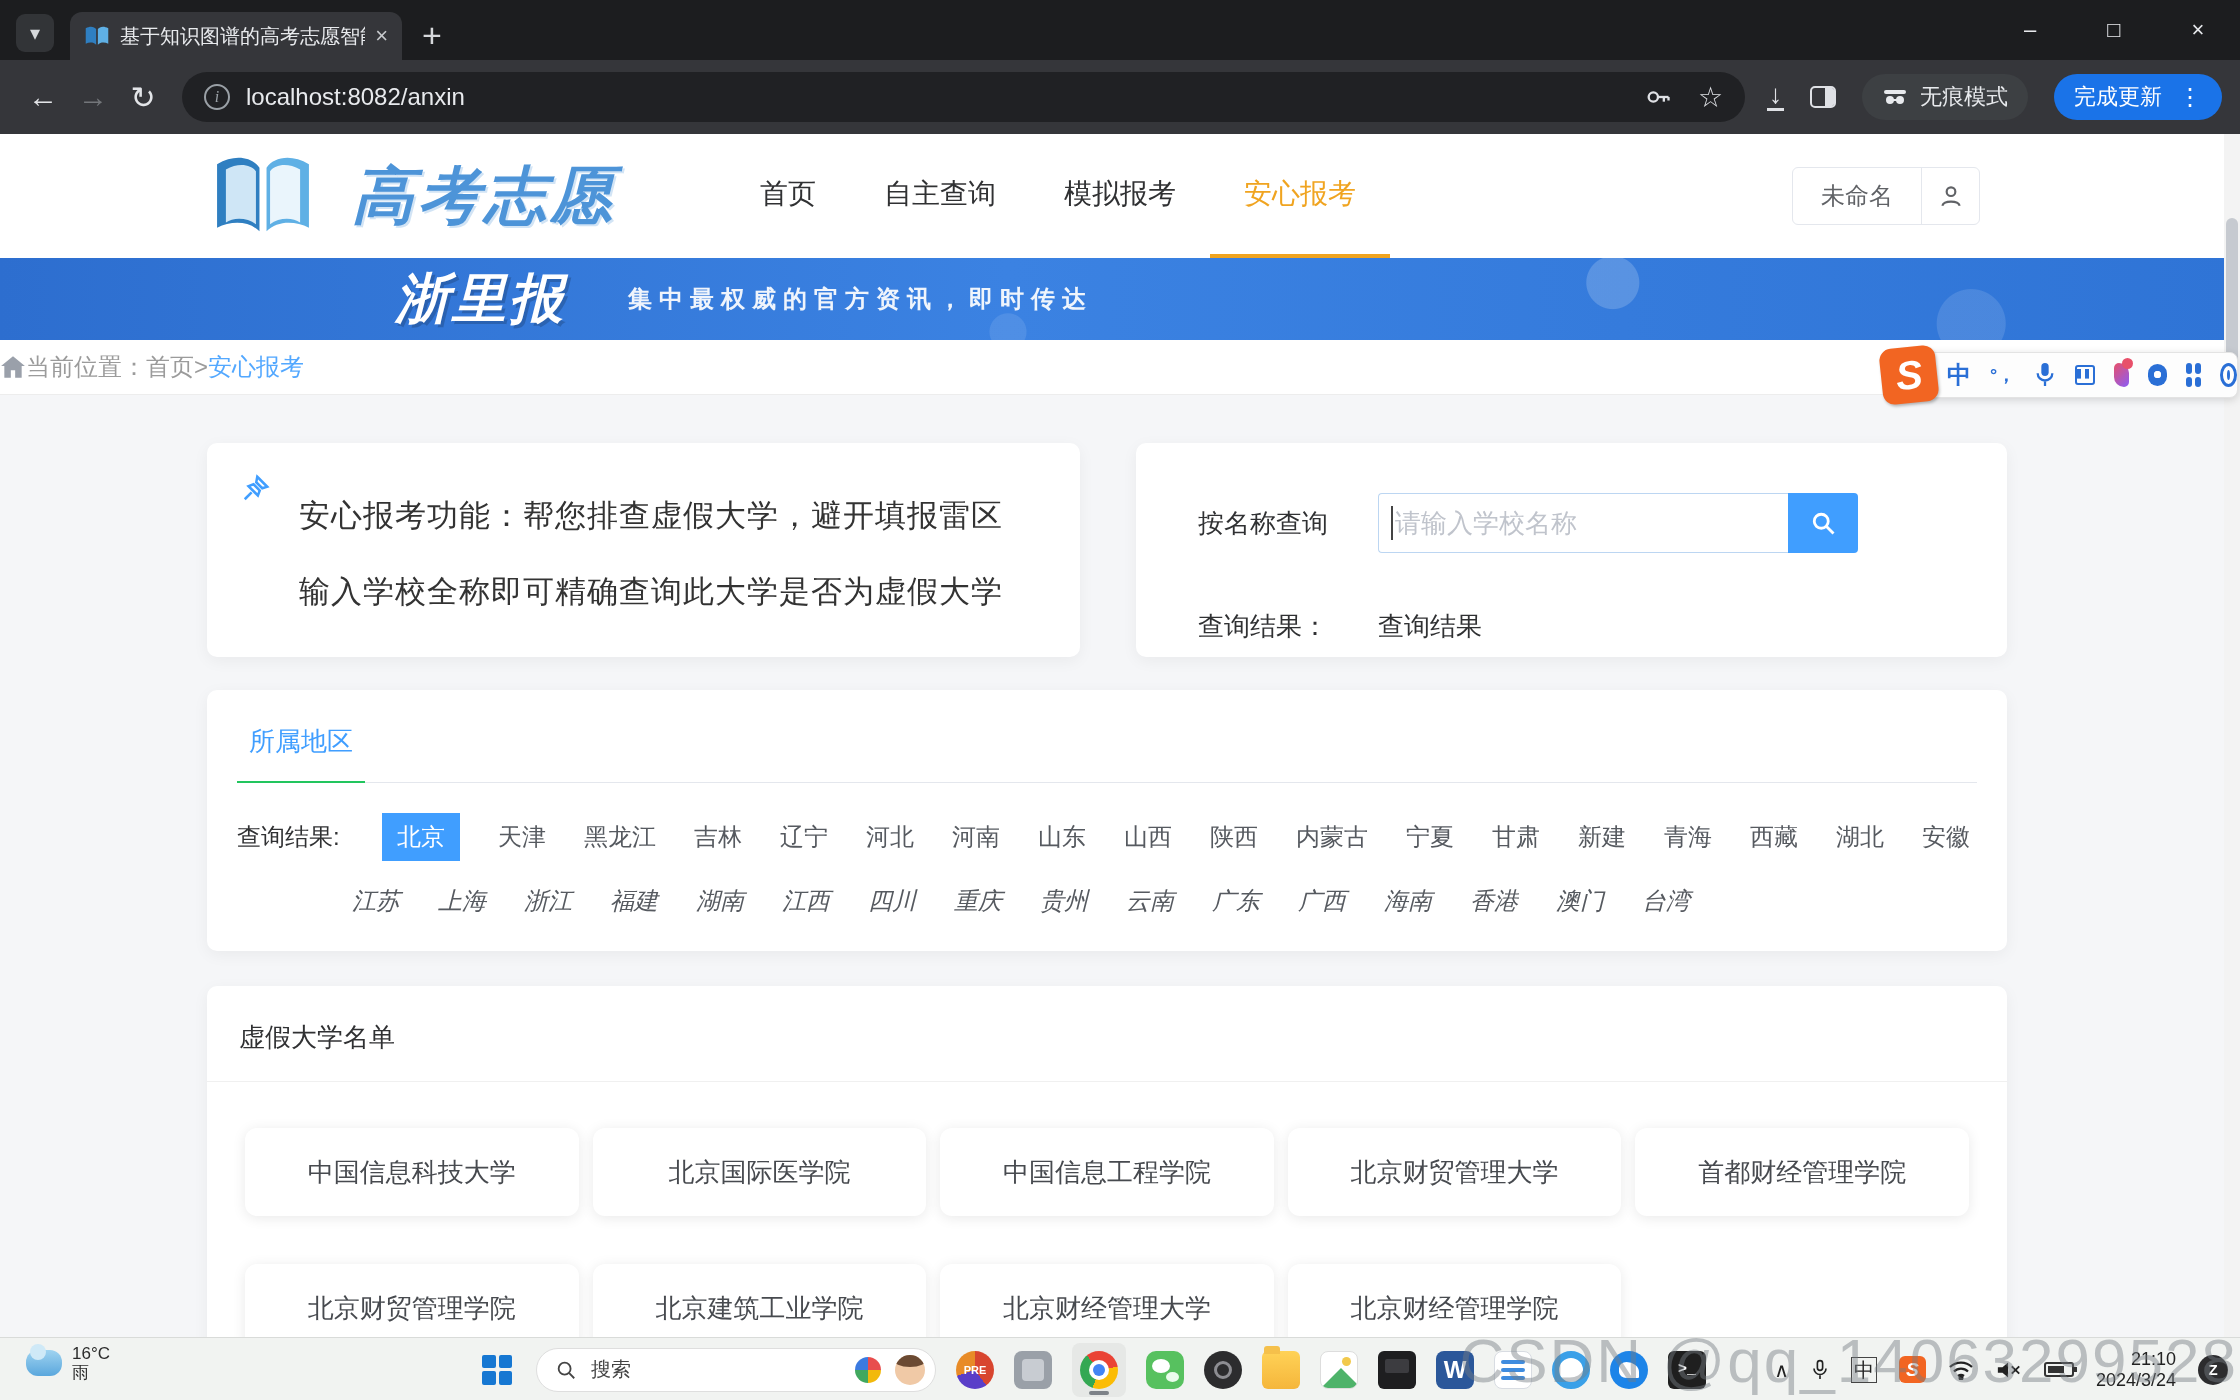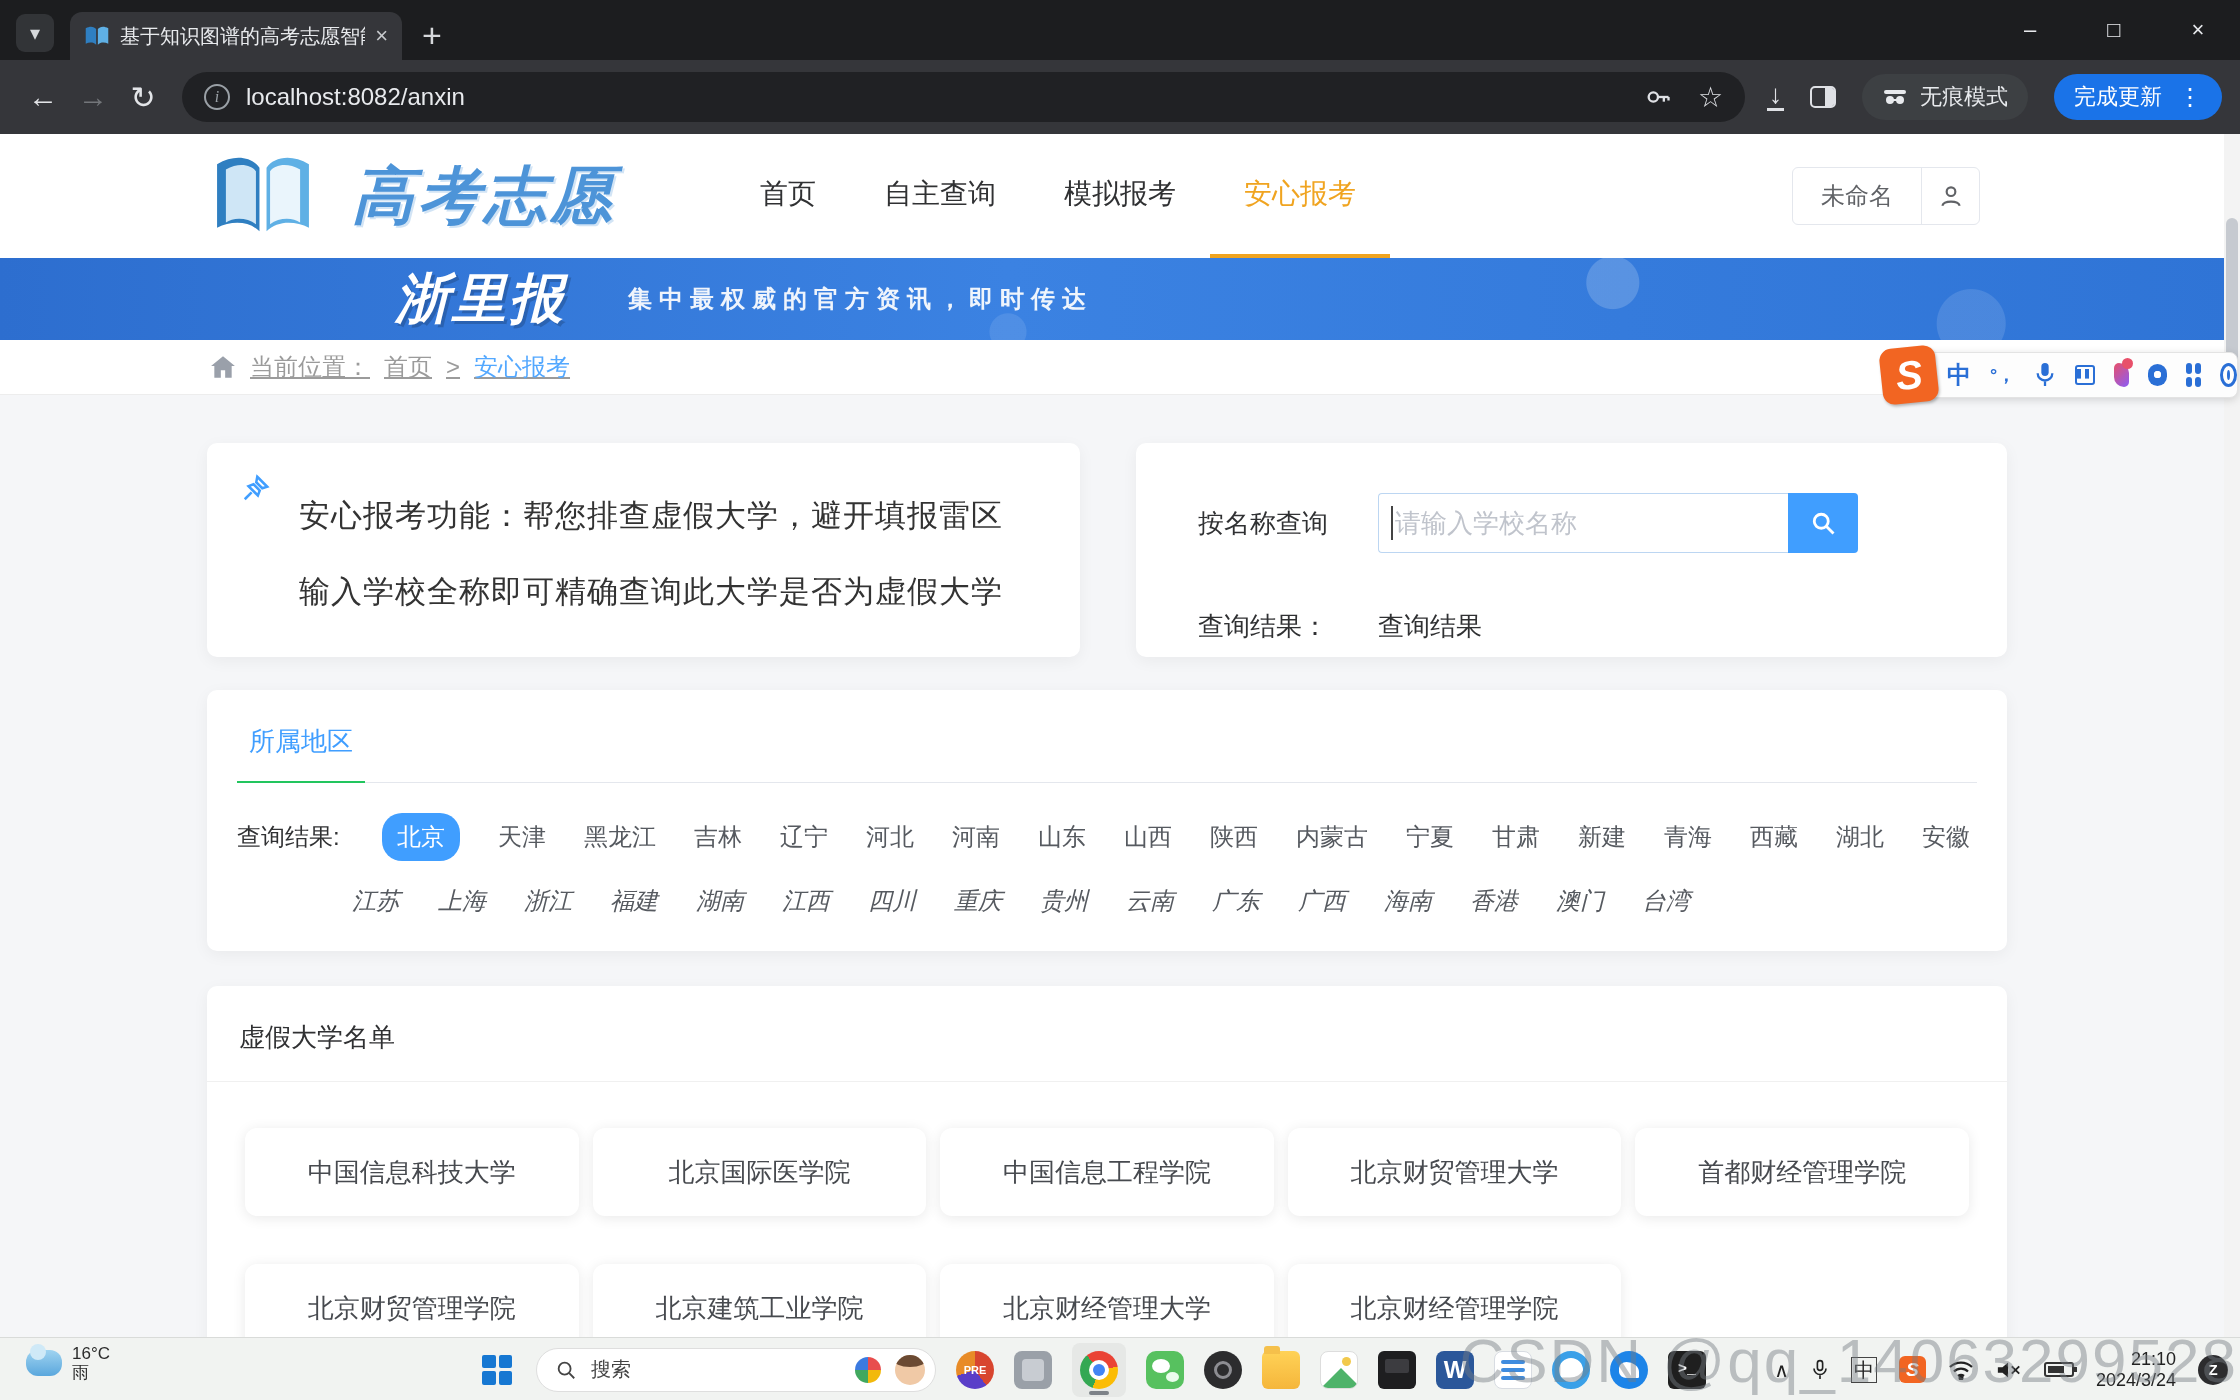--- a/index.html
+++ b/index.html
@@ -56,21 +56,21 @@
   .banner { height:82px; position:relative; overflow:hidden; display:flex; align-items:center; padding-left:395px; color:#fff;
     background:
       radial-gradient(circle at 72% 30%, rgba(255,255,255,0.18) 0 26px, transparent 27px),
       radial-gradient(circle at 88% 80%, rgba(255,255,255,0.12) 0 34px, transparent 35px),
       radial-gradient(circle at 45% 90%, rgba(255,255,255,0.10) 0 18px, transparent 19px),
       linear-gradient(90deg,#2d6ecf,#3b82e2 45%,#2f74d6); }
   .banner-brand { font-size:54px; font-weight:bold; font-style:italic; letter-spacing:3px; text-shadow:3px 3px 0 rgba(0,0,0,0.18); }
   .banner-slogan { font-size:24px; font-weight:bold; margin-left:62px; letter-spacing:7px; opacity:0.92; }
 
   .breadcrumb-bar { height:55px; background:#fff; border-bottom:1px solid #ededed; display:flex; align-items:center;
-    padding-left:210px; gap:14px; font-size:24px; color:#9b9b9b;text-decoration:underline; }
+    font-size:24px; color:#9b9b9b; }
   .crumb-current { color:#53a8ff; }
 
   .ime-bar { position:absolute; top:218px; right:2px; width:346px; height:46px; background:#fdfdfd; border:1px solid #e3e3e3;
     border-radius:8px; box-shadow:0 2px 8px rgba(0,0,0,0.15); display:flex; align-items:center; gap:19px; padding-left:54px; z-index:40; }
   .sogou-logo { position:absolute; left:-12px; top:-6px; width:56px; height:56px; background:#f26522; border-radius:12px;
     color:#fff; font-size:40px; font-weight:bold; font-style:italic; display:flex; align-items:center; justify-content:center;
     transform:rotate(-6deg); box-shadow:1px 2px 3px rgba(0,0,0,0.25); }
   .sg-icon { color:#2a6fd6; font-size:24px; font-weight:bold; display:flex; align-items:center; justify-content:center; }
   .kbd-icon { width:30px; height:20px; border:2px solid #2a6fd6; border-radius:3px;
     background:repeating-linear-gradient(90deg,#2a6fd6 0 4px,transparent 4px 8px); background-size:100% 60%; background-position:0 2px; background-repeat:no-repeat; }
@@ -106,21 +106,21 @@
   .result-row { margin-top:56px; display:flex; align-items:center; }
   .result-value { font-size:26px; color:#303133; }
 
   .region-card { margin-top:33px; width:1800px; padding:34px 30px 30px; }
   .tabs { border-bottom:1px solid #e4e7ed; }
   .region-tab { display:inline-block; font-size:26px; color:#409eff; padding:0 12px 22px; border-bottom:2px solid #22c55e; margin-bottom:-1px; }
   .province-row { display:flex; align-items:center; column-gap:38px; margin-top:34px; font-size:24px; color:#565a60; height:40px; }
   .province-row.second { margin-left:115px; margin-top:24px;font-style:italic; }
   .row-label { width:115px; flex:none; color:#303133; margin-right:-8px; }
   .province { cursor:default; white-space:nowrap; }
-  .province.selected { background:#409eff; color:#fff; padding:8px 15px; border-radius:20px; }
+  .province.selected { background:#409eff; color:#fff; padding:8px 15px; border-radius:0; }
 
   .uni-card { margin-top:35px; width:1800px; padding-bottom:60px; }
   .uni-title { padding:34px 32px 26px; font-size:26px; color:#303133; }
   .uni-divider { height:1px; background:#f0f0f0; }
   .uni-grid { display:grid; grid-template-columns:repeat(5,1fr); column-gap:14px; row-gap:48px; padding:46px 38px 0; }
   .uni-item { height:88px; background:#fff; border-radius:12px; box-shadow:0 2px 14px rgba(0,0,0,0.09);
     display:flex; align-items:center; justify-content:center; font-size:26px; color:#474a4f; }
 
   .scrollbar { position:absolute; top:0; right:0; width:16px; height:100%; background:#f3f3f3; z-index:30; }
   .scroll-thumb { position:absolute; top:84px; left:2px; width:12px; height:160px; background:#c6cad0; border-radius:6px; }

